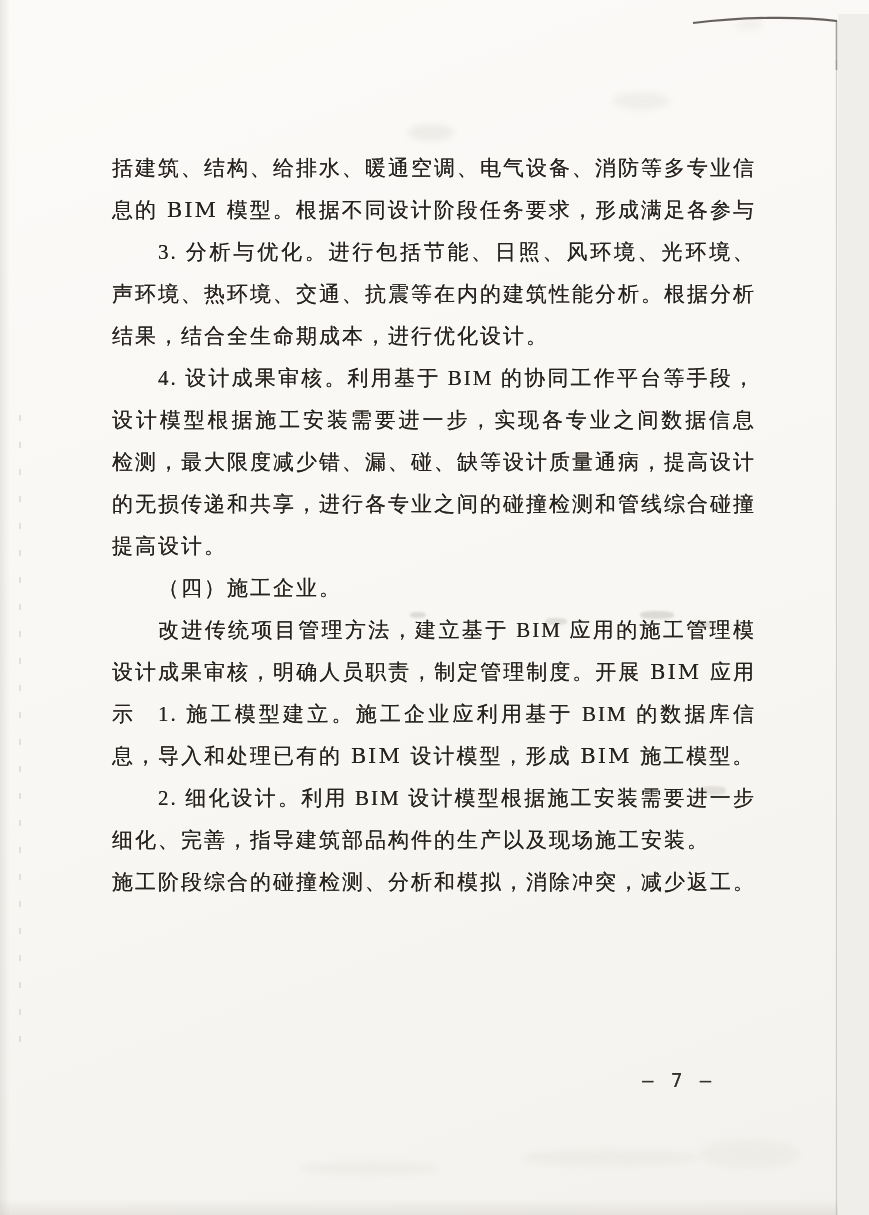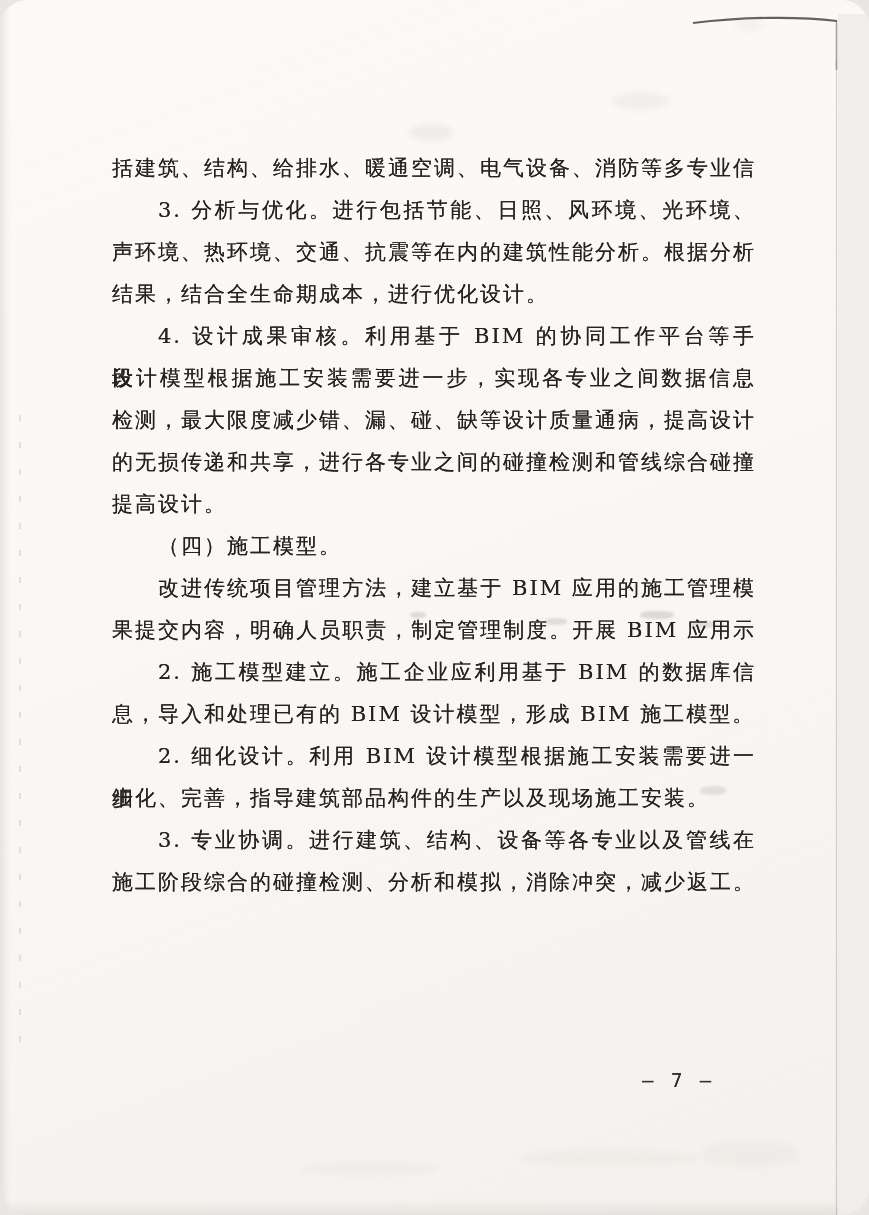--- a/index.html
+++ b/index.html
@@ -9,21 +9,20 @@
     --artifact:#4b4742;
   }
   html,body{margin:0;padding:0;background:#e9e7e3;}
   .scan{
     position:relative;
     width:869px;height:1215px;
     margin:0 auto;
     background:linear-gradient(160deg,#fbfaf8 0%,var(--paper) 55%,#f3f1ed 100%);
     overflow:hidden;
     font-family:"DejaVu Serif","Liberation Serif",serif;
-    border-radius:27px;
   }
   
   .edge-left{position:absolute;left:0;top:0;width:10px;height:100%;
     background:linear-gradient(90deg,rgba(186,182,174,.28),rgba(186,182,174,0));}
   .edge-bottom{position:absolute;left:0;bottom:0;width:100%;height:16px;
     background:linear-gradient(0deg,rgba(198,194,186,.32),rgba(198,194,186,0));}
   .page-edge-strip{position:absolute;left:838px;top:14px;width:31px;height:1201px;
     background:var(--paper-edge);}
   .fold-line{position:absolute;left:19px;top:415px;width:2px;height:645px;opacity:.5;
     background:repeating-linear-gradient(180deg,rgba(128,124,116,.38) 0 6px,rgba(0,0,0,0) 6px 27px);}
@@ -33,21 +32,21 @@
   .mark{position:absolute;border-radius:40%;background:#bdb9b1;filter:blur(1.2px);}
   
   .text-block{
     position:absolute;left:112px;top:147px;width:644px;
     color:var(--ink);
     font-size:21px;line-height:42px;letter-spacing:2px;
     text-shadow:0 0 .6px rgba(45,40,34,.85);
   }
   .line{height:42px;white-space:nowrap;overflow:visible;}
   .line.j{white-space:normal;text-align:justify;text-align-last:justify;}
-  .line.ind{text-indent:46px;}
+  .line.ind{text-indent:46px;font-family:Liberation Serif, serif;}
   .page-number{
     position:absolute;left:642px;top:1069px;
     color:#34312c;font-size:19px;letter-spacing:3px;line-height:22px;
     text-shadow:0 0 .5px rgba(45,40,34,.8);
     font-family:"DejaVu Sans Mono","Liberation Mono",monospace;
   }
 </style>
 </head>
 <body>
 
@@ -71,34 +70,34 @@
   <div class="mark" style="left:545px;top:618px;width:22px;height:7px;opacity:.4"></div>
   <div class="mark" style="left:640px;top:611px;width:34px;height:8px;opacity:.45"></div>
   <div class="mark" style="left:690px;top:621px;width:26px;height:7px;opacity:.4"></div>
   <div class="mark" style="left:700px;top:786px;width:26px;height:9px;opacity:.35"></div>
   <div class="smudge" style="left:300px;top:1162px;width:140px;height:13px;opacity:.16"></div>
   <div class="smudge" style="left:520px;top:1150px;width:180px;height:16px;opacity:.16"></div>
   <div class="smudge" style="left:700px;top:1140px;width:100px;height:28px;opacity:.14"></div>
 
   <div class="text-block">
     <div class="line j">括建筑、结构、给排水、暖通空调、电气设备、消防等多专业信</div>
+    <div class="line j">息的 BIM 模型。根据不同设计阶段任务要求，形成满足各参与</div>
     <div class="line j ind">3. 分析与优化。进行包括节能、日照、风环境、光环境、</div>
     <div class="line j">声环境、热环境、交通、抗震等在内的建筑性能分析。根据分析</div>
     <div class="line">结果，结合全生命期成本，进行优化设计。</div>
     <div class="line j ind">4. 设计成果审核。利用基于 BIM 的协同工作平台等手段，</div>
     <div class="line j">设计模型根据施工安装需要进一步，实现各专业之间数据信息</div>
     <div class="line j">检测，最大限度减少错、漏、碰、缺等设计质量通病，提高设计</div>
     <div class="line j">的无损传递和共享，进行各专业之间的碰撞检测和管线综合碰撞</div>
     <div class="line">提高设计。</div>
-    <div class="line ind">（四）施工模型。</div>
+    <div class="line ind">（四）施工企业。</div>
     <div class="line j ind">改进传统项目管理方法，建立基于 BIM 应用的施工管理模</div>
-    <div class="line j">果提交内容，明确人员职责，制定管理制度。开展 BIM 应用示</div>
-    <div class="line j ind">2. 施工模型建立。施工企业应利用基于 BIM 的数据库信</div>
+    <div class="line j">设计成果审核，明确人员职责，制定管理制度。开展 BIM 应用示</div>
+    <div class="line j ind">1. 施工模型建立。施工企业应利用基于 BIM 的数据库信</div>
     <div class="line">息，导入和处理已有的 BIM 设计模型，形成 BIM 施工模型。</div>
     <div class="line j ind">2. 细化设计。利用 BIM 设计模型根据施工安装需要进一步</div>
     <div class="line">细化、完善，指导建筑部品构件的生产以及现场施工安装。</div>
-    <div class="line j ind">3. 专业协调。进行建筑、结构、设备等各专业以及管线在</div>
     <div class="line j">施工阶段综合的碰撞检测、分析和模拟，消除冲突，减少返工。</div>
   </div>
 
   <div class="page-number">— 7 —</div>
 
 </div>
 
 </body></html>

